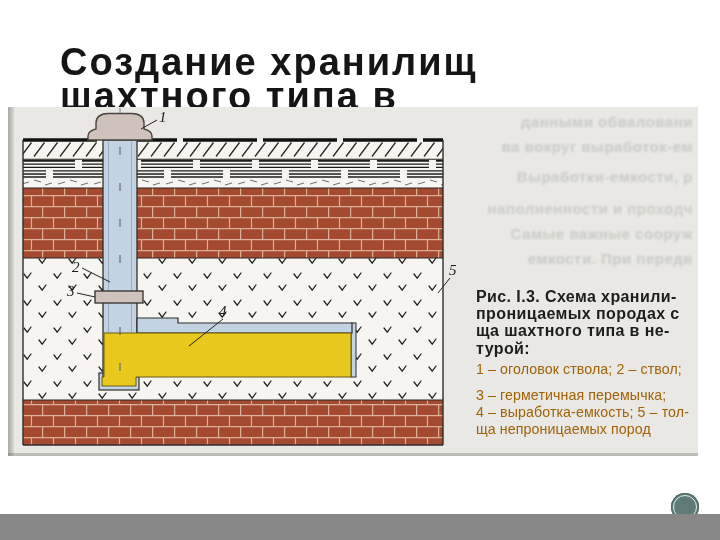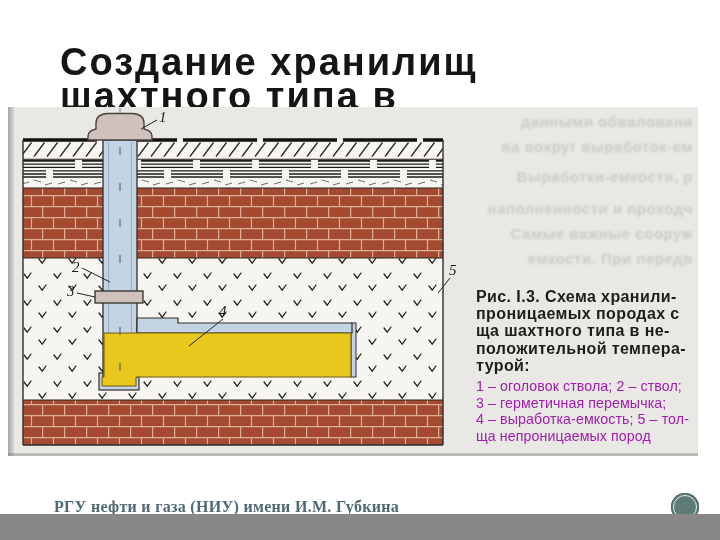--- a/index.html
+++ b/index.html
@@ -40,21 +40,21 @@
   }
   .bleed div{position:absolute;right:2px;white-space:nowrap;}
   .bl-0{top:6px;}.bl-1{top:31px;}.bl-2{top:61px;}
   .bl-3{top:93px;}.bl-4{top:118px;}.bl-5{top:143px;}
   
   .caption{
     position:absolute;left:468px;top:181px;width:226px;
     font-family:Liberation Sans, sans-serif;color:#1d1d1b;
   }
   .cap-head{font-weight:bold;font-size:16px;line-height:17.2px;letter-spacing:.4px;white-space:nowrap;}
-  .cap-legend{margin-top:4px;font-size:14.2px;line-height:16.6px;letter-spacing:.1px;white-space:nowrap;color:#a21caf;}
+  .cap-legend{margin-top:4px;font-size:14.2px;line-height:16.6px;letter-spacing:.1px;white-space:nowrap;color:#a16207;}
   
   .footer{
     position:absolute;left:54px;top:498px;
     font-family:"Liberation Serif",serif;font-weight:bold;
     font-size:16px;color:#4f6975;letter-spacing:.3px;z-index:1;white-space:nowrap;
   }
   
   .nav-circle{
     position:absolute;left:671px;top:493px;width:28px;height:28px;
     border-radius:50%;background:#5e7b78;
@@ -156,28 +156,26 @@
       <text class="fig-num" x="199" y="209">4</text>
       <text class="fig-num" x="429" y="168">5</text>
 
       <path d="M3,33 V338 M423,33 V338 M3,338 H423" stroke="#2e2e2a" stroke-width="1.4" fill="none"></path>
     </svg>
 
     <div class="caption">
       <div class="cap-head">Рис. I.3. Схема хранили-</div>
       <div class="cap-head">проницаемых породах с</div>
       <div class="cap-head">ща шахтного типа в не-</div>
-      <div class="cap-head">положительной темпера-</div>
       <div class="cap-head">турой:</div>
       <div class="cap-legend">1 – оголовок ствола; 2 – ствол;</div>
-      <div class="cap-legend" style="margin-top:0">3 – герметичная перемычка;</div>
+      <div class="cap-legend" style="margin-top:10px">3 – герметичная перемычка;</div>
       <div class="cap-legend" style="margin-top:0">4 – выработка-емкость; 5 – тол-</div>
       <div class="cap-legend" style="margin-top:0">ща непроницаемых пород</div>
     </div>
   </div>
 
-  <div class="footer">РГУ нефти и газа (НИУ) имени И.М. Губкина</div>
 
   <div class="nav-circle">
     <div class="nav-circle-ring"></div>
   </div>
 
 </div>
 
 </body></html>

